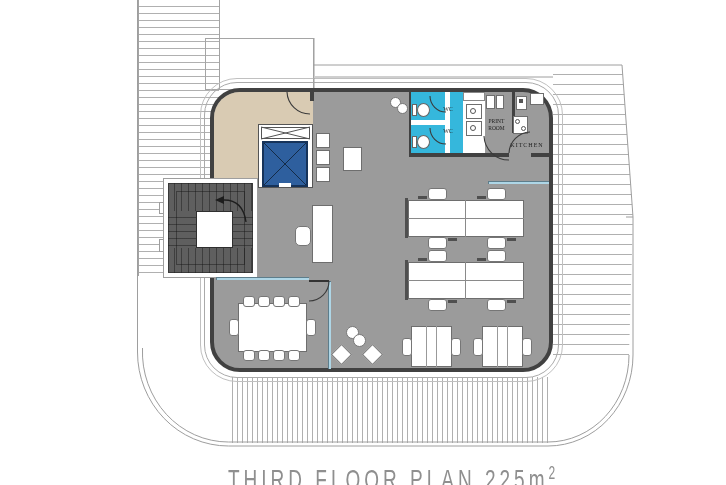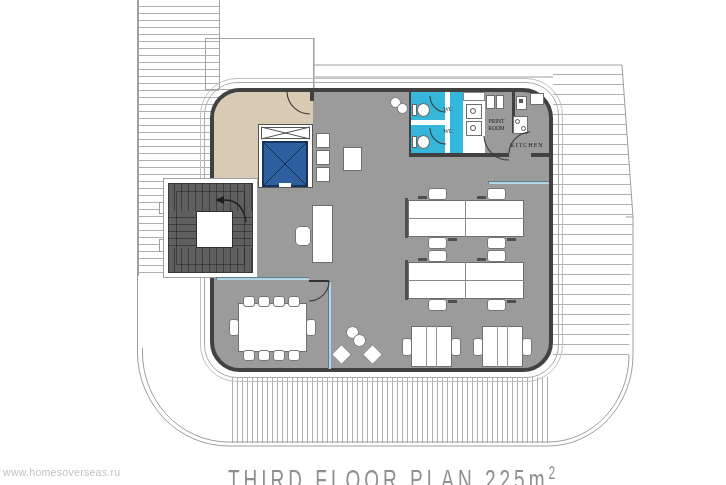--- a/index.html
+++ b/index.html
@@ -189,15 +189,14 @@
     </g>
     <g>
       <path d="M 246 222 Q 243 200 224 200" fill="none" stroke="#1d1d1d" stroke-width="1.3"></path>
       <polygon points="224,196 215,200 224,204" fill="#1d1d1d"></polygon>
     </g>
   </svg>
 
   <div id="title" class="a" style="left:228px;top:462px;">
     <span>THIRD FLOOR PLAN 225m</span><span class="sup">2</span>
   </div>
-  <div id="wm" class="a" style="left:3px;top:466px;">www.homesoverseas.ru</div>
 
 </div>
 
 </body></html>

